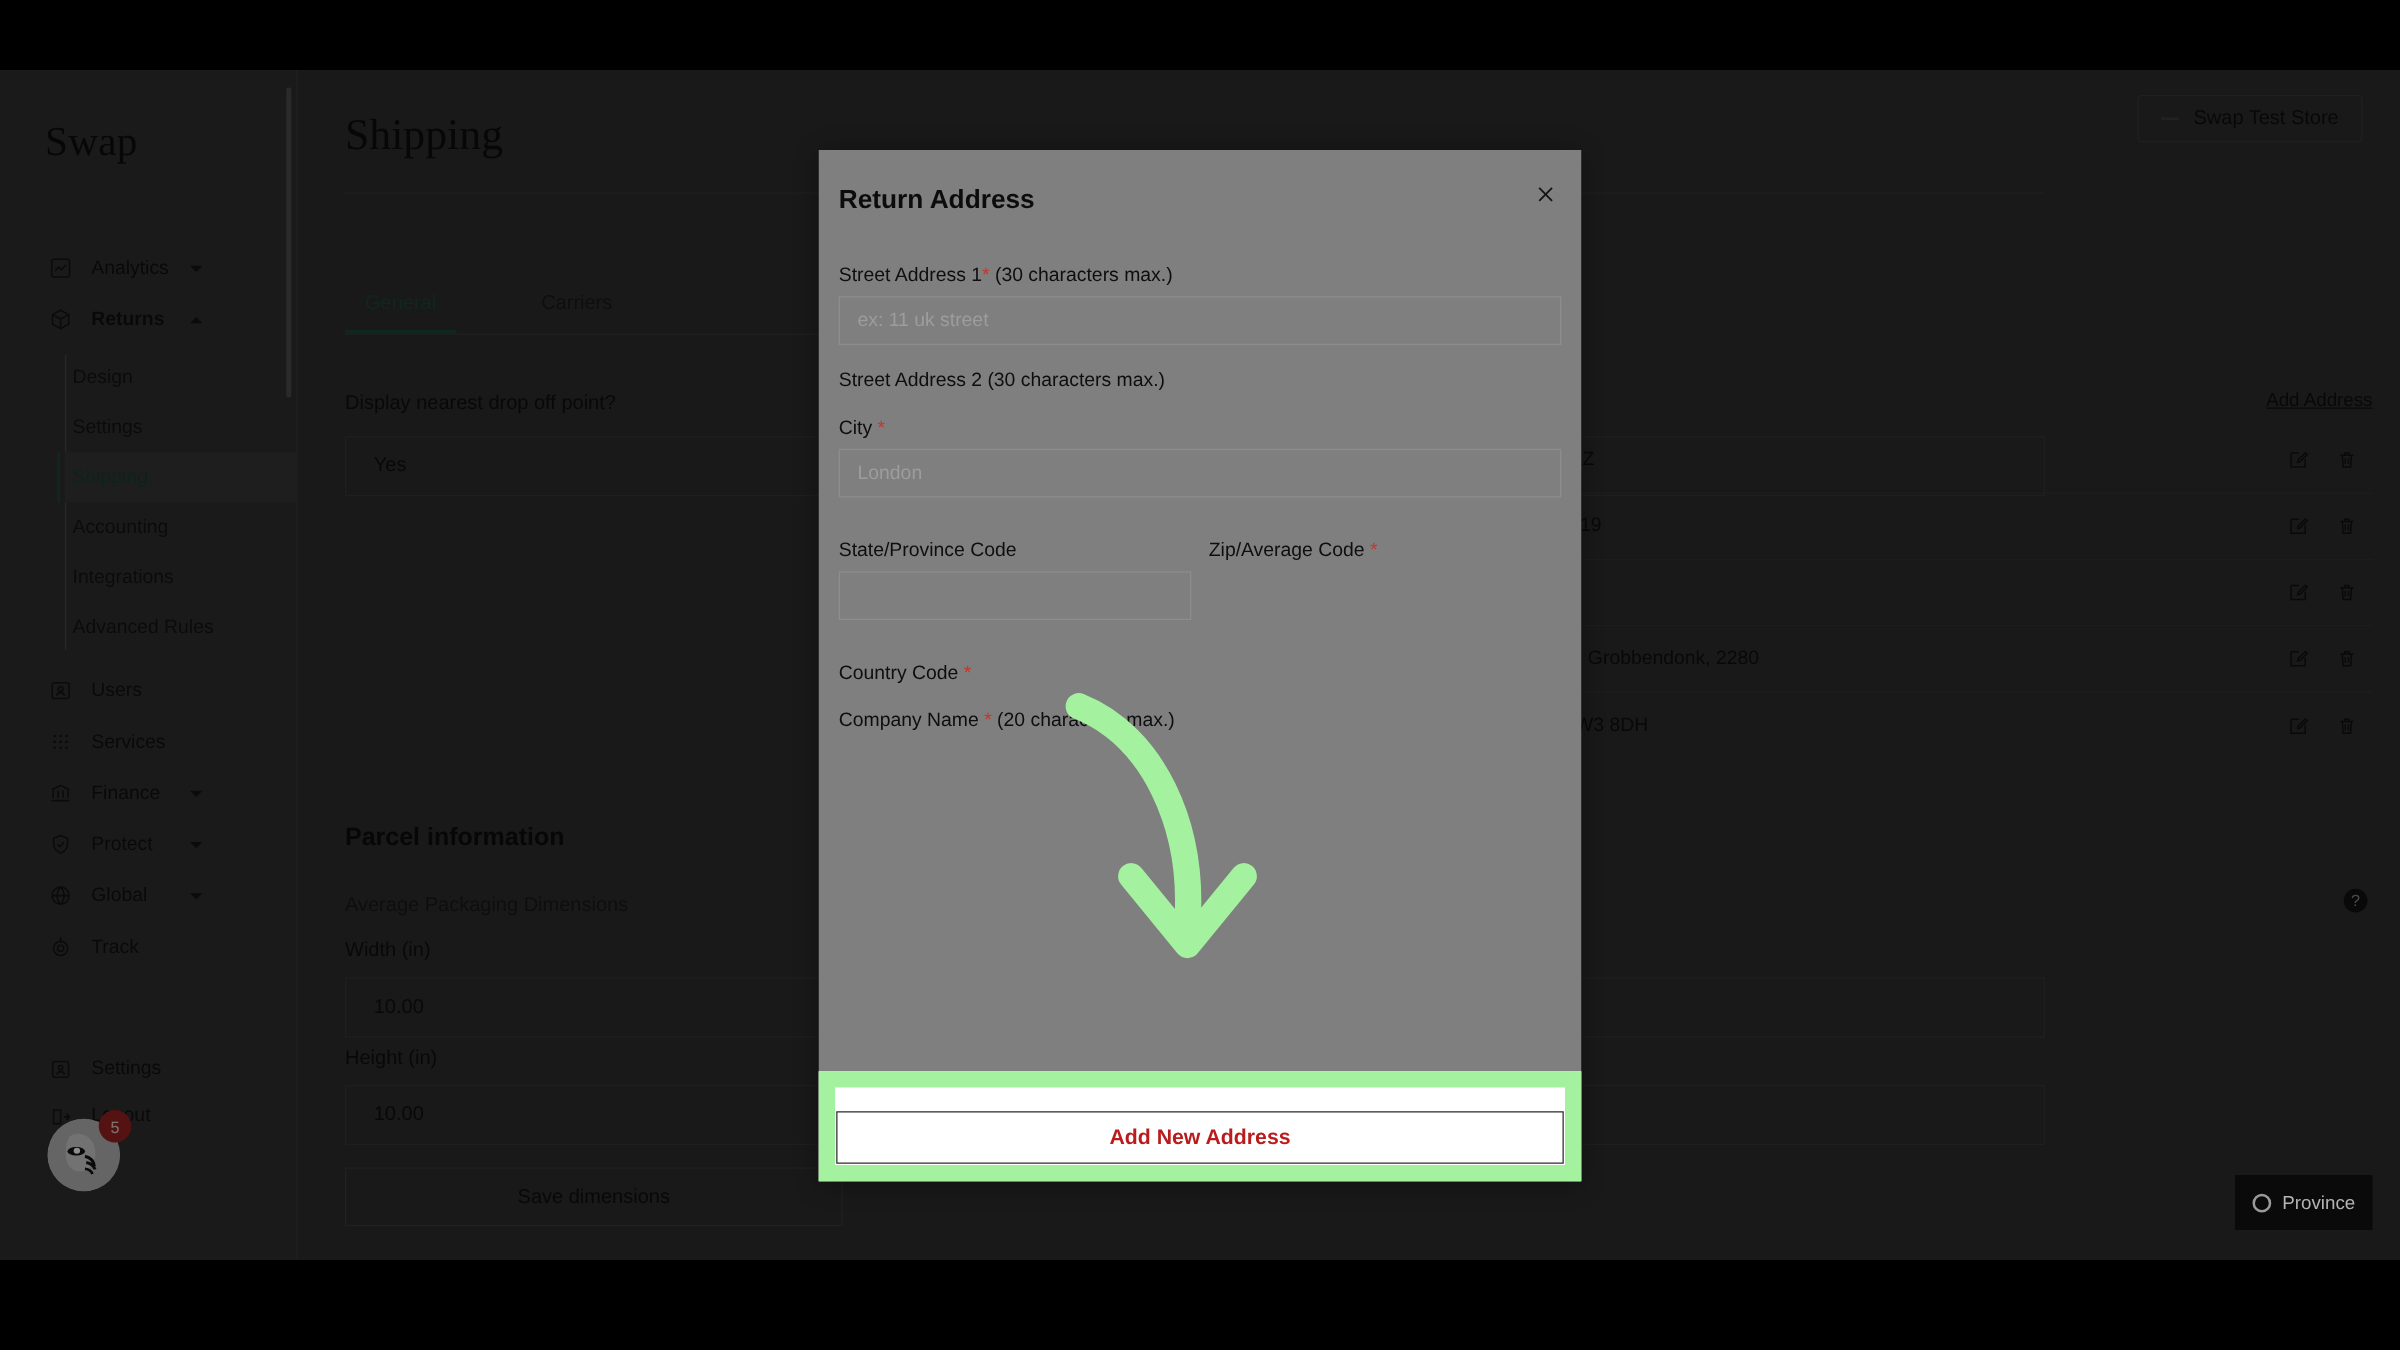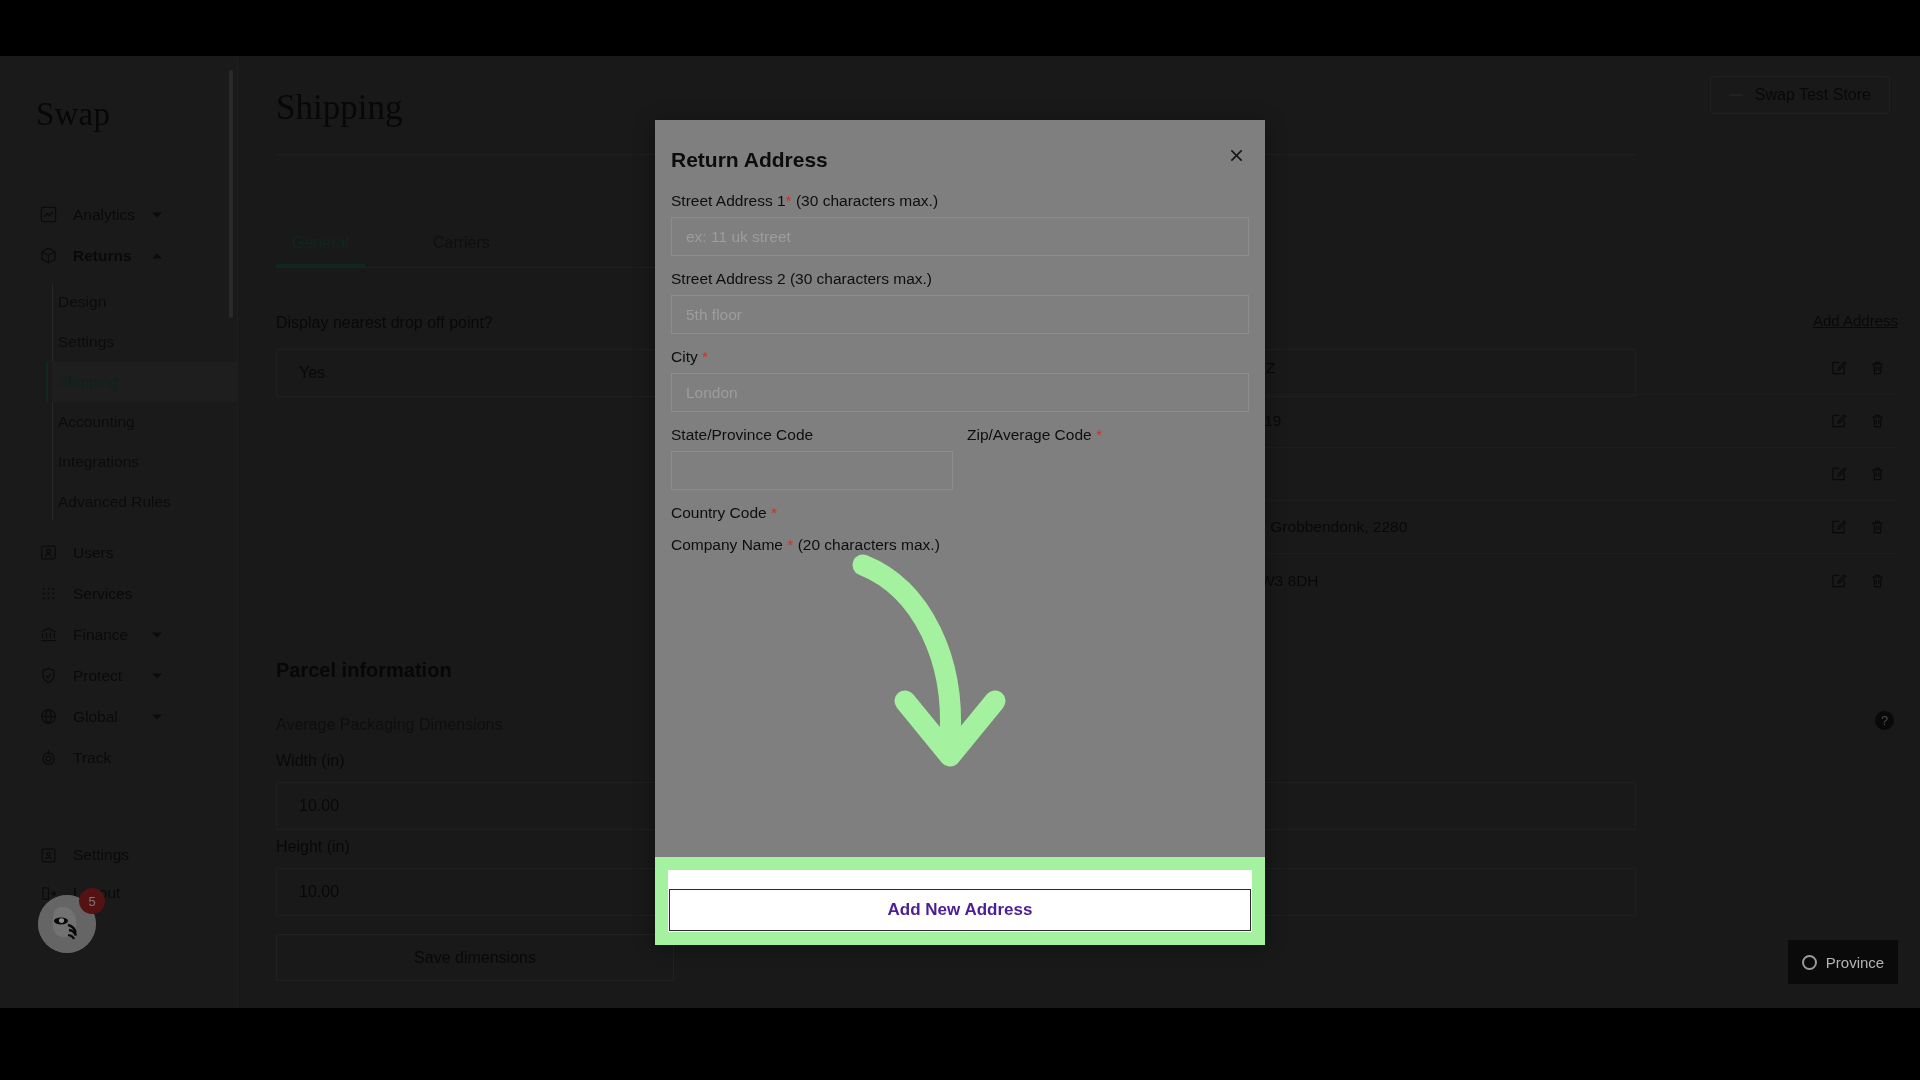--- a/index.html
+++ b/index.html
@@ -195,21 +195,21 @@
     position: absolute; right: 14px; top: 20px;
     width: 30px; height: 30px; cursor: pointer;
     display: flex; align-items: center; justify-content: center;
   }
   #modal-close svg { width: 19px; height: 19px; display: block; }
 
   #modal-body {
     position: absolute; left: 16px; top: 72px;
     width: 578px;
   }
-  .m-field { margin-bottom: 14px; }
+  .m-field { margin-bottom: 14px; margin-top: 20px; }
   .m-label {
     font-size: 15.5px; color: #0e0e0e; margin-bottom: 7px; display: block;
   }
   .m-label .req { color: #c0392b; font-size: 15.5px; }
   .m-input {
     width: 100%; height: 39px;
     background: transparent; border: 1px solid #8d8d8d;
     padding: 4px 14px; font-size: 15.5px; color: #1c1c1c;
     font-family: "Liberation Sans", sans-serif;
   }
@@ -220,21 +220,21 @@
     position: absolute; left: 0; bottom: 0;
     width: 610px; height: 88px;
     border: 13px solid #a4f2a0; background: #ffffff;
     z-index: 60;
   }
   #add-address-btn {
     position: absolute; left: 14px; bottom: 14px;
     width: 582px; height: 42px;
     background: #ffffff; border: 1px solid #2b2b2b;
     display: flex; align-items: center; justify-content: center;
-    font-size: 17px; font-weight: bold; color: #4c1d95;
+    font-size: 17px; font-weight: bold; color: #b91c1c;
     cursor: pointer; z-index: 61;
     font-family: "Liberation Sans", sans-serif;
   }
 
   
   #arrow { position: absolute; left: 830; top: 540px; z-index: 70; pointer-events: none; }
 
   
   #lang {
     position: absolute; right: 22px; bottom: 24px;
@@ -522,21 +522,20 @@
         <label class="m-label">
           <span>Street Address 1</span><span class="req">*</span><span> (30 characters max.)</span>
         </label>
         <input class="m-input" value="" placeholder="ex: 11 uk street" style="">
       </div>
 
       <div class="m-field">
         <label class="m-label">
           <span>Street Address 2</span><span> (30 characters max.)</span>
         </label>
-        <input class="m-input" value="" placeholder="5th floor" style="">
       </div>
 
       <div class="m-field">
         <label class="m-label">
           <span>City</span> <span class="req">*</span>
         </label>
         <input class="m-input" value="" placeholder="London" style="">
       </div>
 
       <div class="m-row">

